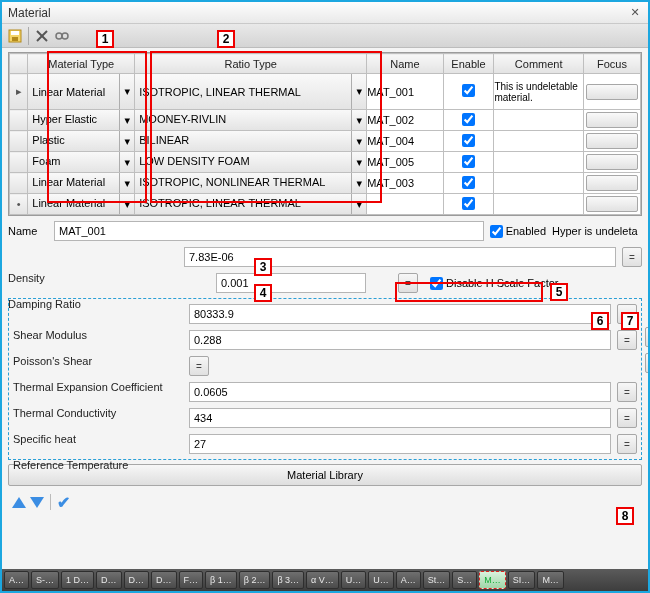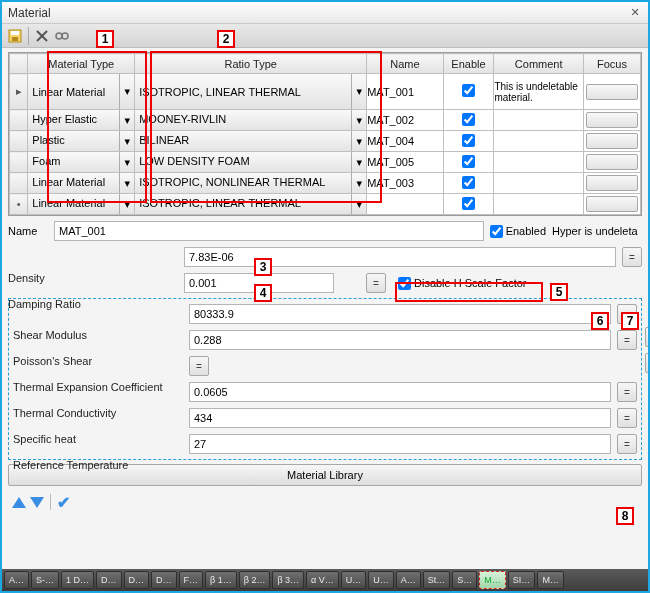--- a/index.html
+++ b/index.html
@@ -244,21 +244,21 @@
     </div>
 
     <div class="frow">
       <div class="flabel" style="width:170px">Density</div>
       <input class="finput" style="flex: 1 1 0%;" value="7.83E-06">
       <div class="sqbtn">=</div>
     </div>
 
     <div class="frow">
       <div class="flabel" style="width:170px">Damping Ratio</div>
-      <input class="finput" style="width: 150px;" value="0.001">
+      <input class="finput" style="width: 150px; margin-left: 32px;" value="0.001">
       <div style="width:20px"></div>
       <div class="sqbtn">=</div>
       <label style="display:flex;align-items:center;gap:3px;margin-left:6px">
         <input type="checkbox" checked="" style="">
         <span>Disable H Scale Factor</span>
       </label>
     </div>
 
     <div class="dashed-group">
       <div id="props-holder" style="display:flex;flex-direction:column;gap:4px;">

